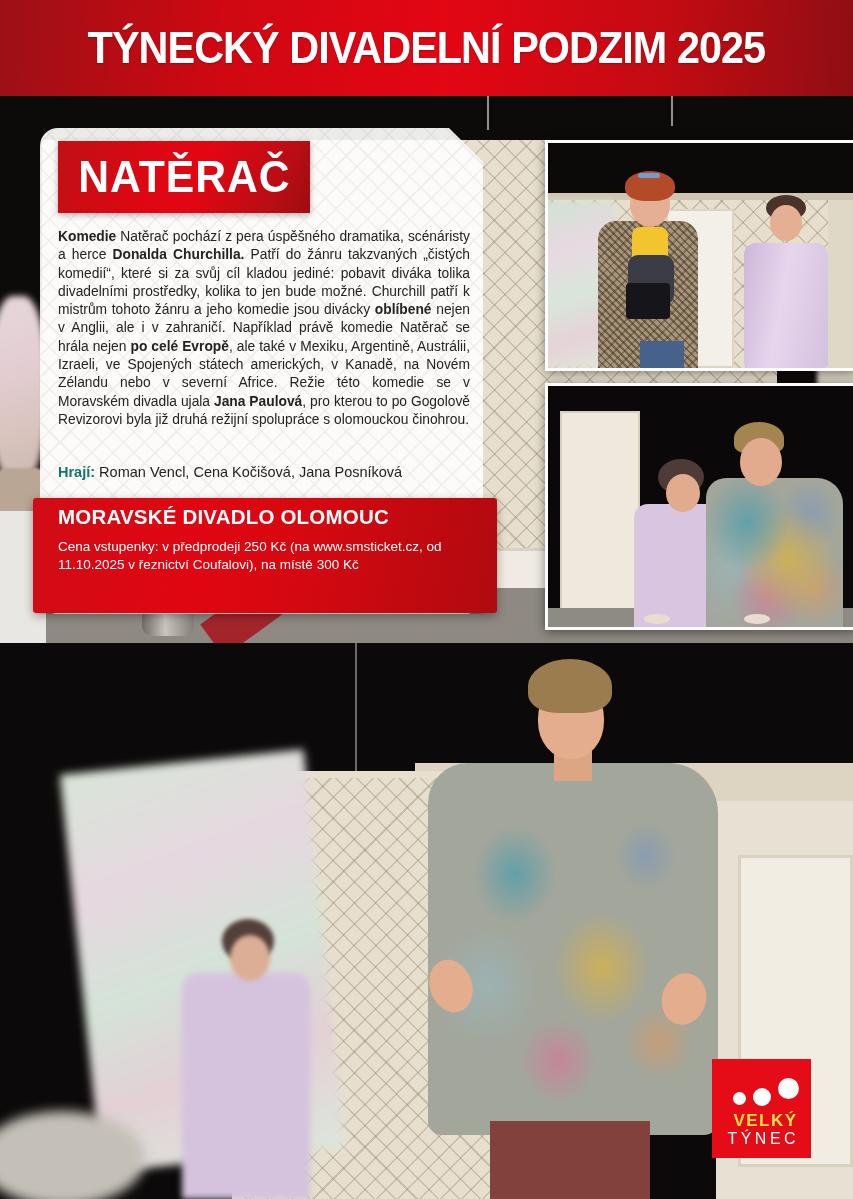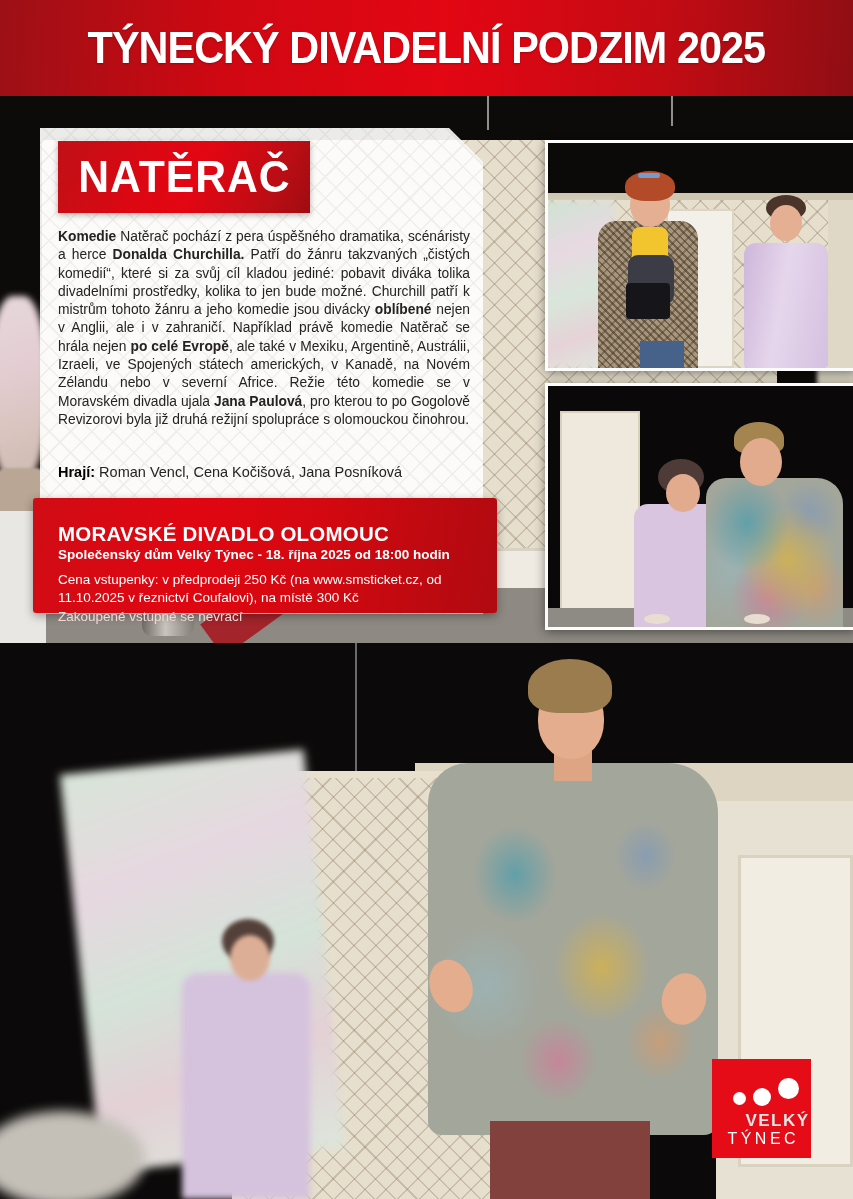--- a/index.html
+++ b/index.html
@@ -30,39 +30,39 @@
   .st-doorR{position:absolute;left:753px;top:386px;width:42px;height:140px;background:#221b12;}
   .st-bucket{position:absolute;left:142px;top:468px;width:52px;height:72px;border-radius:6px 6px 10px 10px;
     background:linear-gradient(90deg,#6e6a64,#c9c5bd 45%,#837f78);}
   .st-redprop{position:absolute;left:204px;top:500px;width:84px;height:40px;background:#a3242b;transform:rotate(-36deg);}
   .wire{position:absolute;width:2px;background:#8f8f8f;}
 
   
   .info-card{position:absolute;left:40px;top:128px;width:443px;height:486px;z-index:10;
     background:rgba(253,253,252,.93);
     clip-path:polygon(0 0,409px 0,443px 34px,443px 486px,0 486px);
-    box-shadow:0 4px 14px rgba(0,0,0,.35);}
+    box-shadow:0 4px 14px rgba(0,0,0,.35);border-radius:18px;}
   .info-card::before{content:"";position:absolute;inset:0;opacity:.07;pointer-events:none;background-image:
     repeating-linear-gradient(45deg,#7d694e 0 1.5px,transparent 1.5px 15px),
     repeating-linear-gradient(-45deg,#7d694e 0 1.5px,transparent 1.5px 15px);}
   .title-box{position:absolute;left:18px;top:13px;width:252px;height:72px;
     background:linear-gradient(115deg,#c01016 0%,#dd0712 38%,#e30613 55%,#b90d14 85%,#9e0c11 100%);
     display:flex;align-items:center;justify-content:center;box-shadow:0 2px 6px rgba(0,0,0,.3);}
   .title-box .pt{color:#fff;font-weight:bold;font-size:44px;letter-spacing:1px;transform:scaleX(.97);}
   .desc{position:absolute;left:18px;top:100px;width:412px;margin:0;
     font-size:13.8px;line-height:18.3px;text-align:justify;color:#262222;}
   .desc b{font-weight:bold;}
   .cast{position:absolute;left:18px;top:336px;margin:0;font-size:14.5px;color:#262222;}
-  .cast .lbl{color:#000000;font-weight:bold;}
+  .cast .lbl{color:#0f766e;font-weight:bold;}
 
   
   .venue-box{position:absolute;left:33px;top:498px;width:464px;height:115px;z-index:12;
     background:linear-gradient(100deg,#d00c15 0%,#e00611 35%,#d40810 60%,#b00a10 100%);
     border-radius:3px;box-shadow:0 3px 10px rgba(0,0,0,.35);
-    color:#fff;box-sizing:border-box;padding:24px 14px 0 25px;}
+    color:#fff;box-sizing:border-box;padding:7px 14px 0 25px;}
   .venue-name{font-size:20.5px;font-weight:bold;letter-spacing:.2px;}
   .venue-detail{font-size:13.5px;font-weight:bold;margin-top:1px;}
   .price-line{font-size:13.5px;margin-top:9px;line-height:18px;width:424px;}
   .price-line b{font-weight:normal;}
   .refund{font-size:13.5px;color:#f3d8d8;margin-top:2px;}
 
   
   .photo{position:absolute;border:3px solid #fcfcfc;box-sizing:border-box;overflow:hidden;
     box-shadow:0 2px 10px rgba(0,0,0,.45);z-index:8;}
   .ph-inner{position:absolute;inset:0;}
@@ -131,21 +131,21 @@
   .b-handR{position:absolute;left:662px;top:330px;width:44px;height:52px;background:#e3ad8e;border-radius:50%;transform:rotate(15deg);}
   .b-pants{position:absolute;left:490px;top:478px;width:160px;height:78px;background:#82413c;}
   .b-cloth{position:absolute;left:-20px;top:468px;width:165px;height:95px;background:#c4c0b8;border-radius:50%;filter:blur(6px);}
 
   
   .logo{position:absolute;left:712px;top:1059px;width:99px;height:99px;background:#e50b17;z-index:20;}
   .logo .dot{position:absolute;background:#fff;border-radius:50%;}
   .logo .d1{left:21px;top:33px;width:13px;height:13px;}
   .logo .d2{left:41px;top:29px;width:18px;height:18px;}
   .logo .d3{left:66px;top:19px;width:21px;height:21px;}
-  .logo .l1{position:absolute;left:16px;top:52px;width:100%;text-align:center;color:#e5e5e5;
+  .logo .l1{position:absolute;left:4px;top:52px;width:100%;text-align:center;color:#fde047;
     font-weight:bold;font-size:17px;letter-spacing:1.5px;}
   .logo .l2{position:absolute;left:0;top:71px;width:100%;text-align:center;color:#fff;
     font-weight:normal;font-size:16px;letter-spacing:3.5px;text-indent:3.5px;}
 </style>
 </head>
 <body>
 
 <div class="page">
 
   <header class="banner">
@@ -170,23 +170,21 @@
   <article class="info-card">
     <div class="title-box">
       <span class="pt">NATĚRAČ</span>
     </div>
     <p class="desc"><b>Komedie</b><span> Natěrač pochází z pera úspěšného dramatika, scénáristy a herce </span><b>Donalda Churchilla.</b><span> Patří do žánru takzvaných „čistých komedií“, které si za svůj cíl kladou jediné: pobavit diváka tolika divadelními prostředky, kolika to jen bude možné. Churchill patří k mistrům tohoto žánru a jeho komedie jsou divácky </span><b>oblíbené</b><span> nejen v Anglii, ale i v zahraničí. Například právě komedie Natěrač se hrála nejen </span><b>po celé Evropě</b><span>, ale také v Mexiku, Argentině, Austrálii, Izraeli, ve Spojených státech amerických, v Kanadě, na Novém Zélandu nebo v severní Africe. Režie této komedie se v Moravském divadla ujala </span><b>Jana Paulová</b><span>, pro kterou to po Gogolově Revizorovi byla již druhá režijní spolupráce s olomouckou činohrou.</span></p>
     <p class="cast"><span class="lbl">Hrají:</span><span> Roman Vencl, Cena Kočišová, Jana Posníková</span></p>
   </article>
 
   <section class="venue-box">
     <div class="venue-name">MORAVSKÉ DIVADLO OLOMOUC</div>
-    <div class="venue-detail">Společenský dům Velký Týnec - 18. října 2025 od 18:00 hodin</div>
     <div class="price-line"><b>Cena vstupenky:</b><span> v předprodeji 250 Kč (na www.smsticket.cz, od 11.10.2025 v řeznictví Coufalovi), na místě 300 Kč</span></div>
-    <div class="refund">Zakoupené vstupné se nevrací</div>
   </section>
 
   <figure class="photo" id="photo1">
     <div class="ph-inner">
       <div class="p-abs p1-wall lattice"></div>
       <div class="p-abs p1-molding"></div>
       <div class="p-abs p1-door"></div>
       <div class="p-abs p1-drape"></div>
       <div class="p-abs p1-wallR"></div>
       <div class="p-abs p1-gown"></div>

